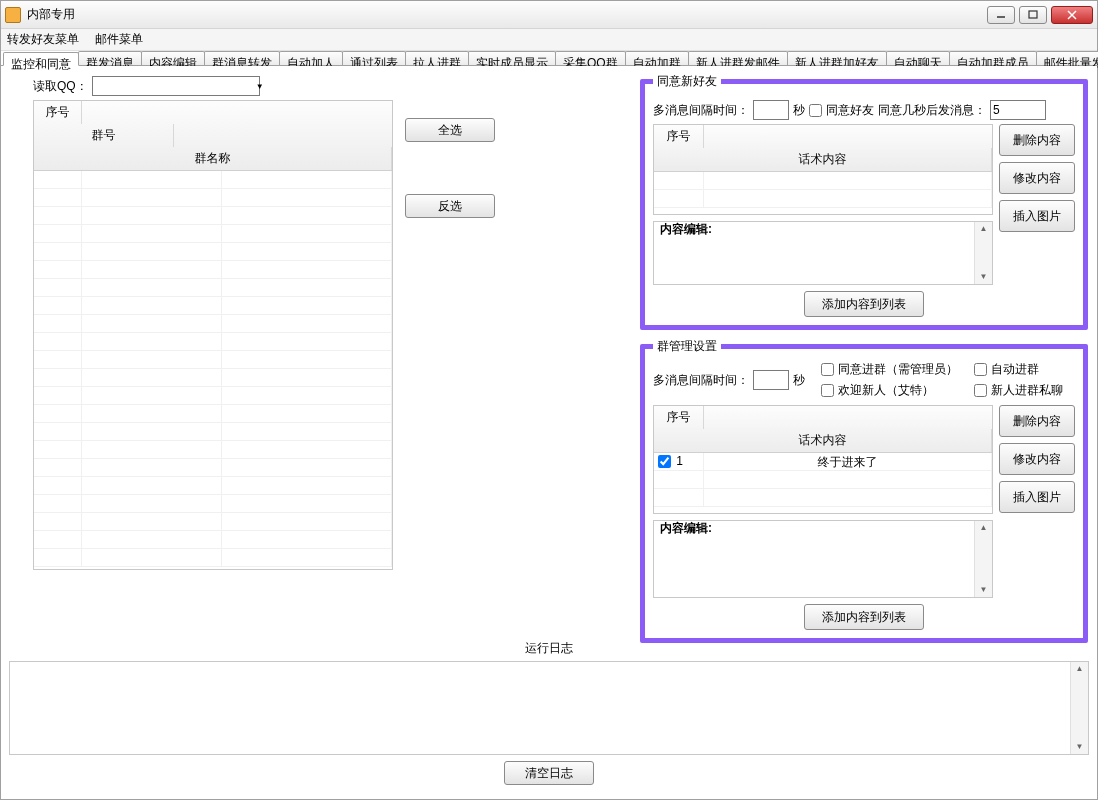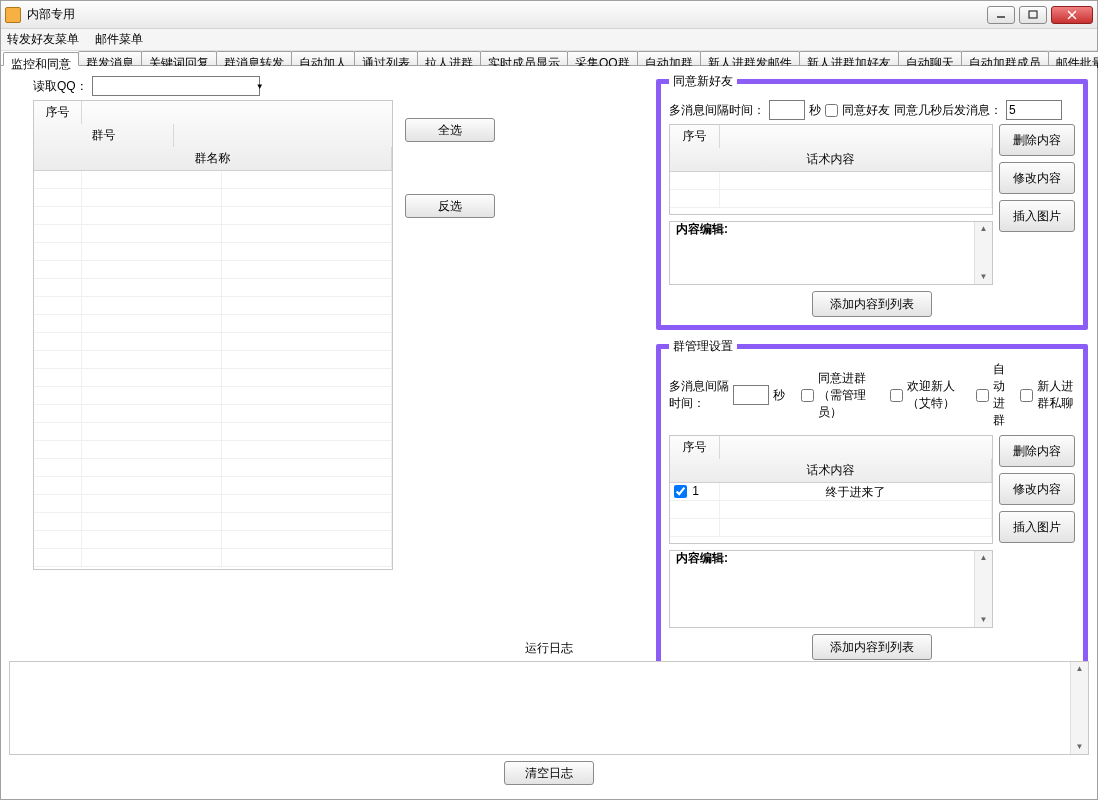--- a/index.html
+++ b/index.html
@@ -11,21 +11,21 @@
   .winbtns { display:flex; gap:4px; }
   .winbtn { width:28px; height:18px; border:1px solid #8a8a8a; border-radius:3px; background:linear-gradient(#fdfdfd,#e3e3e3); display:flex; align-items:center; justify-content:center; font-size:10px; color:#333; }
   .winbtn.close { background:linear-gradient(#f08080,#c83030); border-color:#902020; color:#fff; width:42px; }
   .winbtn svg { width:10px; height:10px; }
   .menubar { height:22px; background:#f5f5f5; display:flex; align-items:center; padding:0 6px; gap:16px; border-bottom:1px solid #e0e0e0;}
   .menubar span { cursor:default; }
   .tabbar { height:15px; background:#fff; display:flex; border-bottom:1px solid #a0a0a0; padding-left:2px; }
   .tab { padding:3px 7px 0 7px; border:1px solid #a0a0a0; border-bottom:none; background:linear-gradient(#fdfdfd,#ececec); margin-right:-1px; border-radius:2px 2px 0 0; cursor:default; white-space:nowrap; font-size:12px;}
   .tab.active { background:#fff; border-bottom:1px solid #fff; position:relative; top:1px; }
   .content { flex:1; background:#fff; padding:6px 8px 8px 8px; display:flex; flex-direction:column; overflow:hidden;}
-  .upper { display:flex; gap:22px; height:560px;padding-left:24px;}
+  .upper { display:flex; gap:6px; height:560px;padding-left:24px;}
   .left { width:600px; display:flex; flex-direction:column; }
   .row { display:flex; align-items:center; gap:4px; margin:4px 0; }
   .combo { display:flex; align-items:center; border:1px solid #7a7a7a; height:20px; background:#fff; width:168px;}
   .combo input { border:none; outline:none; flex:1; font-size:12px; padding:0 4px; height:18px;}
   .combo .arrow { width:16px; text-align:center; border-left:0px solid #ccc; font-size:8px;}
   .warn { color:#d00000; margin:10px 0 8px 4px; }
   .grid { border:1px solid #c8c8c8; background:#fff; }
   .grid .hdr { display:flex; background:linear-gradient(#fdfdfd,#ececec); border-bottom:1px solid #d0d0d0;flex-direction:column; }
   .grid .hdr > div { border-right:1px solid #d8d8d8; padding:3px 4px; text-align:center; }
   .grid .body { overflow:auto; }
@@ -52,21 +52,21 @@
   .logarea .scrl{position:absolute; right:0; top:0; width:18px; height:100%; border-left:1px solid #e0e0e0; background:#f4f4f4; display:flex; flex-direction:column; justify-content:space-between; align-items:center;}
   .leftgrid-wrap { display:flex; gap:12px;}
   .leftgrid { width:360px; }
   .leftgrid .grid .body{ height:398px;}
   .lg-col1{width:48px;} .lg-col2{width:140px;} .lg-col3{flex:1;}
   .sbtn-col{ display:flex; flex-direction:column; gap:52px; padding-top:18px;}
   .sg-col1{width:50px;} .sg-col2{flex:1;}
   .fg1 .grid .body{height:42px;}
   .fg2 .grid .body{height:60px;}
   label{display:inline-flex; align-items:center; gap:2px;}
-  .opts { display:flex; flex-direction:row; gap:4px; margin-left:6px;}
+  .opts { display:flex; flex-direction:column; gap:4px; margin-left:6px;}
   .optsrow{display:flex; align-items:center; gap:4px;}
 </style>
 </head>
 <body>
 
 <div class="window">
   <div class="titlebar">
     <div class="ico"></div>
     <div class="title">内部专用</div>
     <div class="winbtns">
@@ -90,21 +90,21 @@
   </div>
 
   <div class="menubar">
     <span>转发好友菜单</span>
     <span>邮件菜单</span>
   </div>
 
   <div class="tabbar">
     <div class="tab active">监控和同意</div>
     <div class="tab">群发消息</div>
-    <div class="tab">关键词回复</div>
+    <div class="tab">内容编辑</div>
     <div class="tab">群消息转发</div>
     <div class="tab">自动加人</div>
     <div class="tab">通过列表</div>
     <div class="tab">拉人进群</div>
     <div class="tab">实时成员显示</div>
     <div class="tab">采集QQ群</div>
     <div class="tab">自动加群</div>
     <div class="tab">新人进群发邮件</div>
     <div class="tab">新人进群加好友</div>
     <div class="tab">自动聊天</div>

